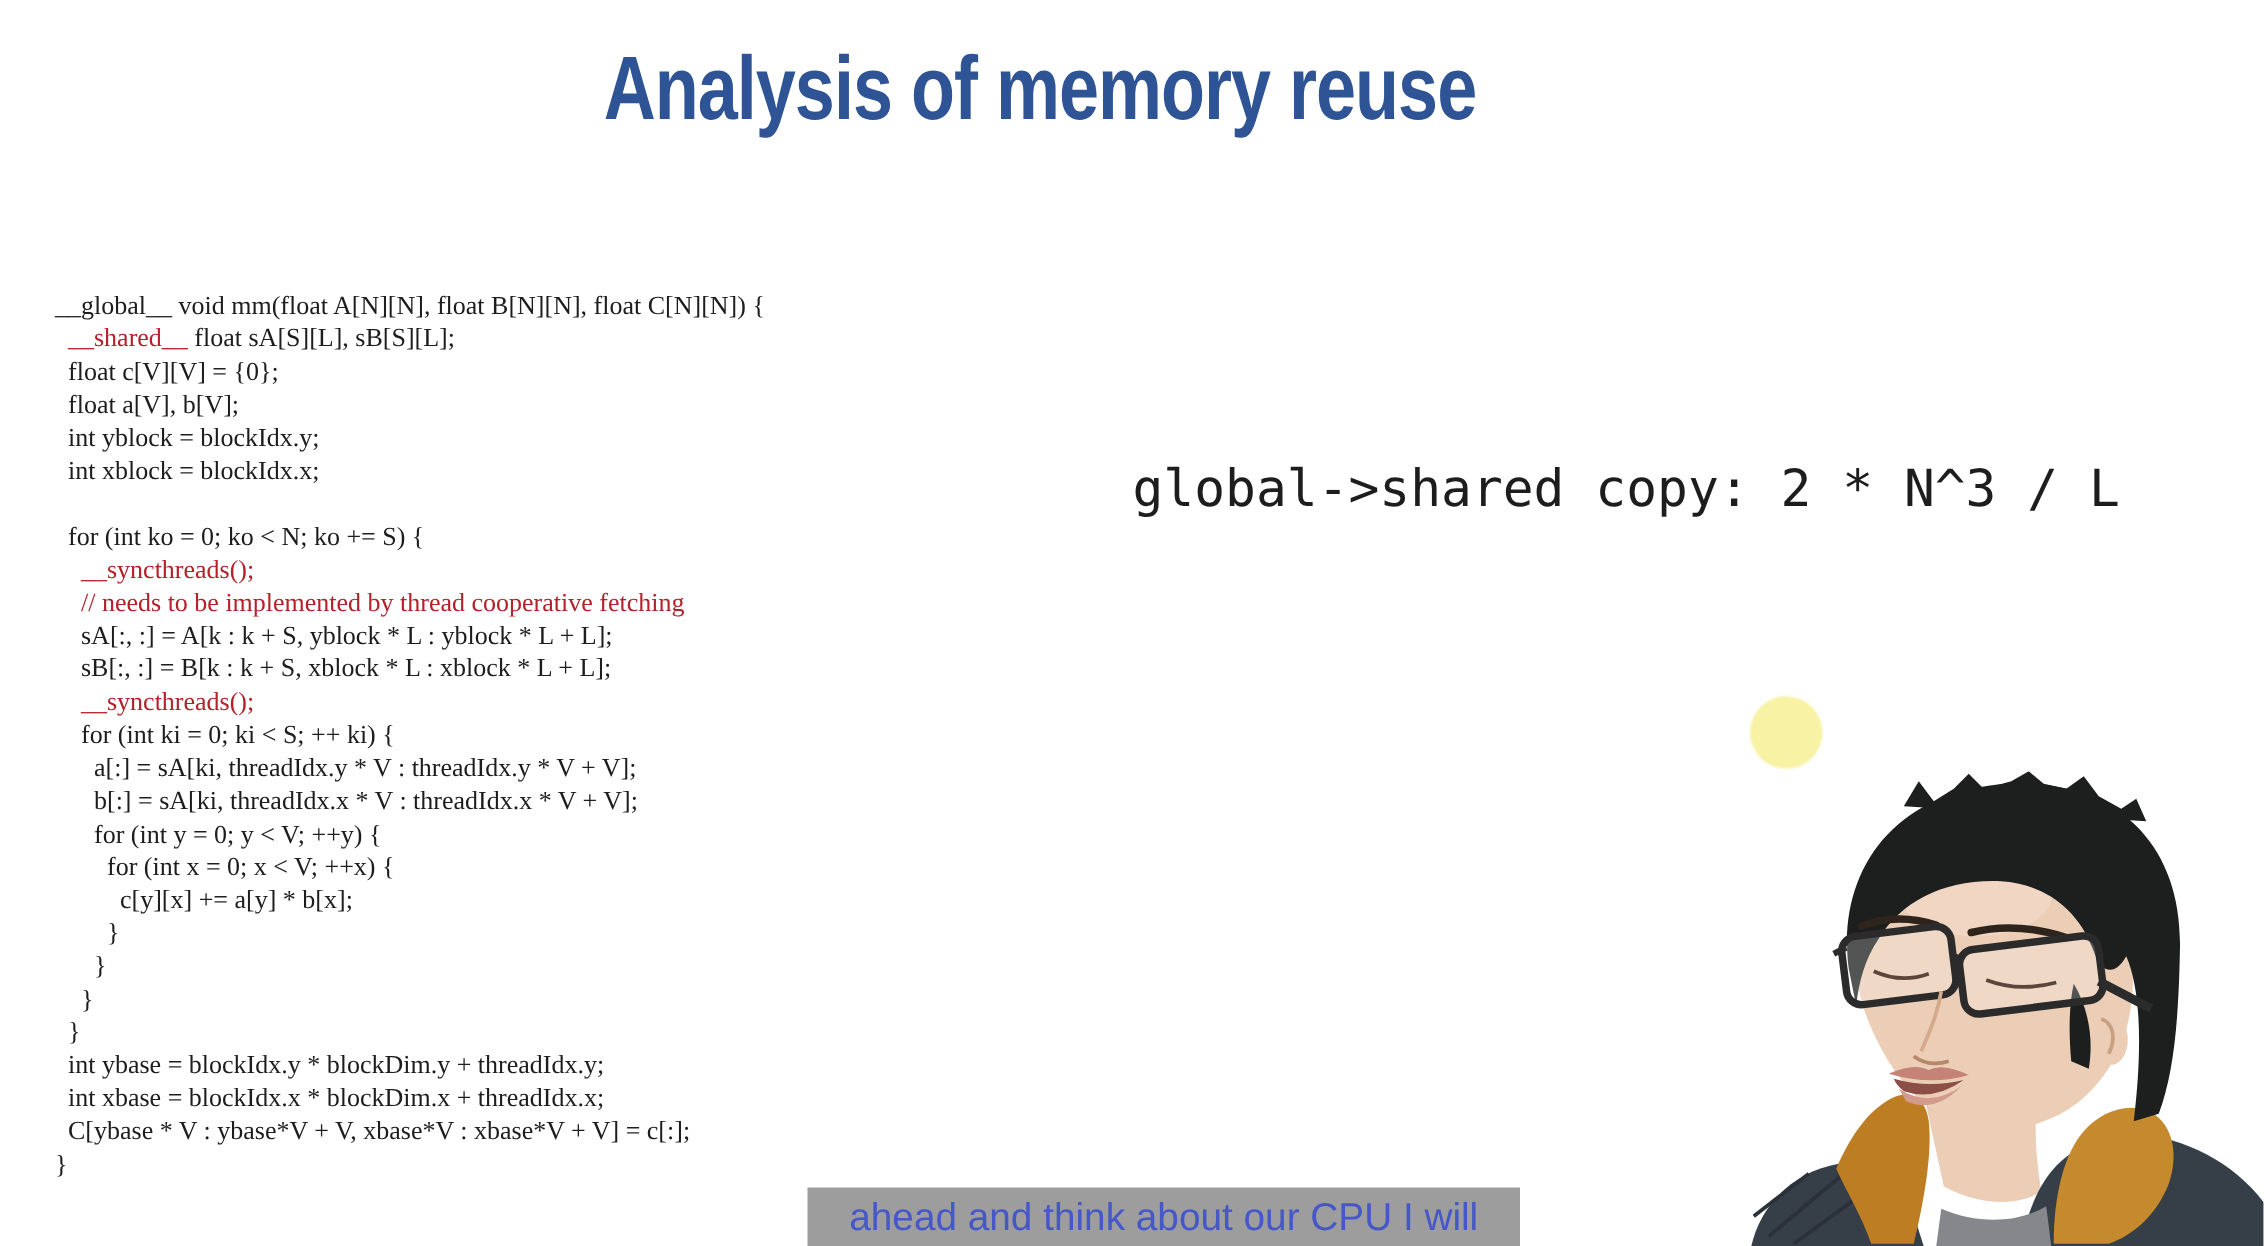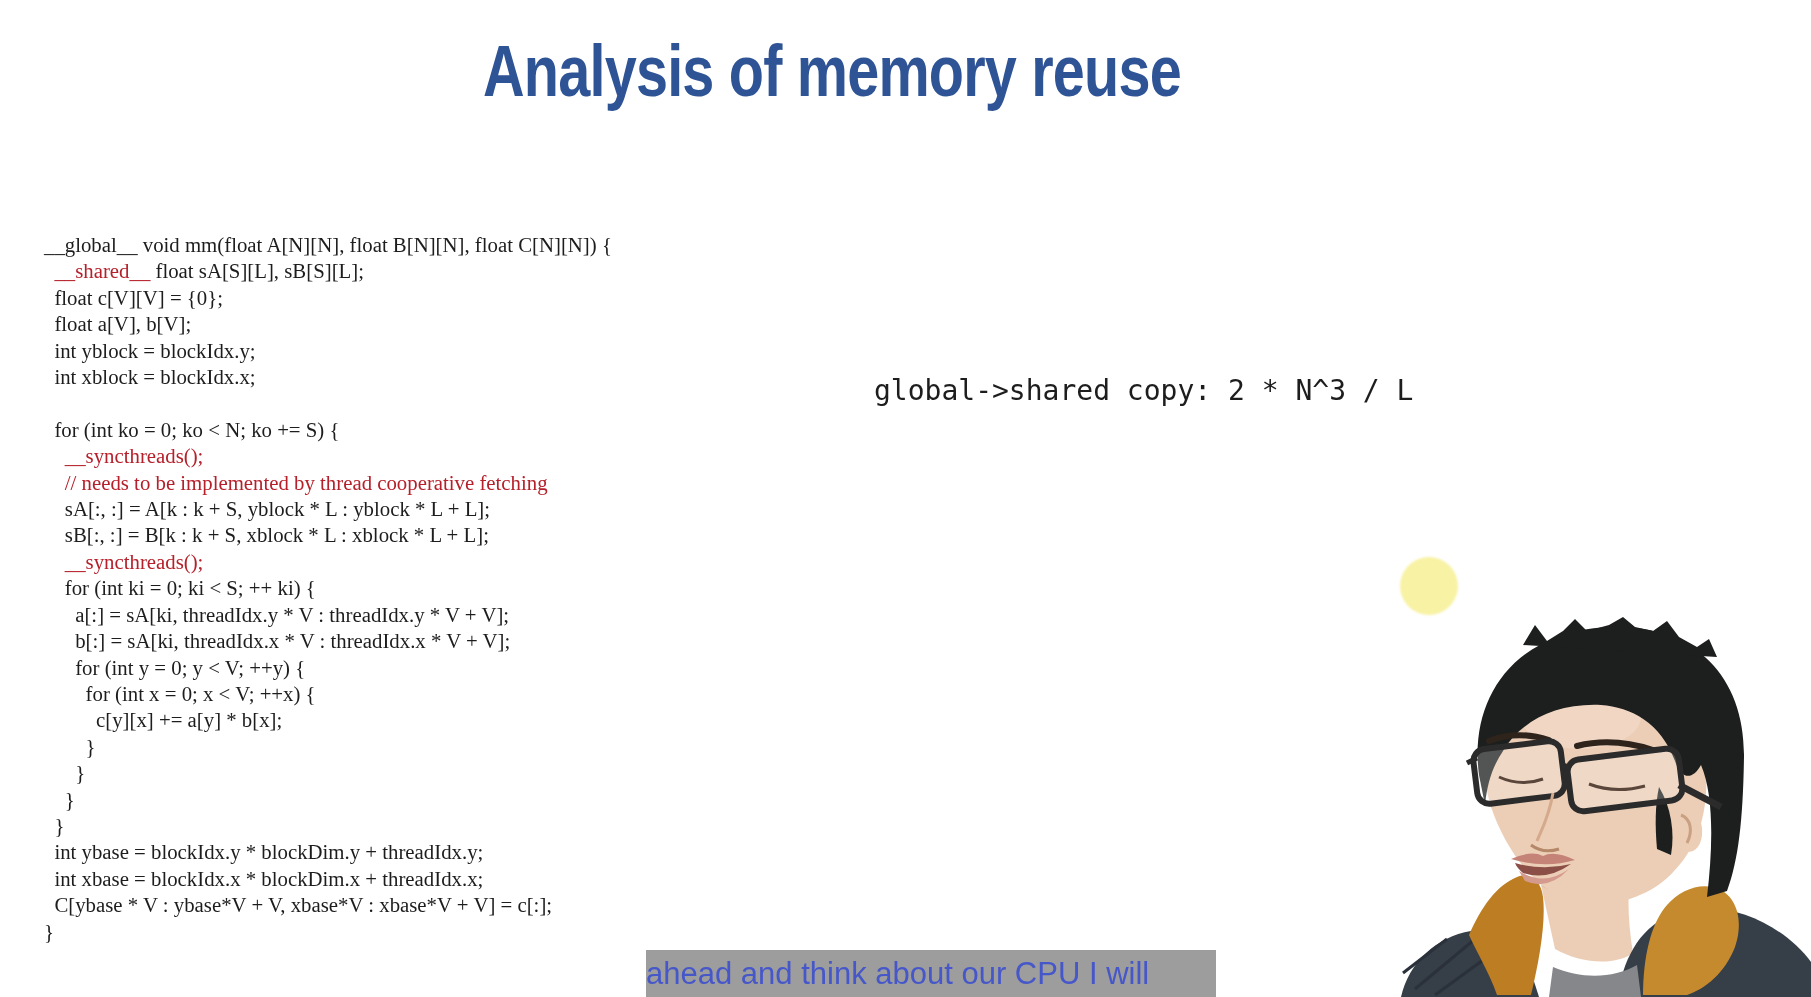--- a/index.html
+++ b/index.html
@@ -18,35 +18,35 @@
     color:var(--title-color,#2e5496);
   }
   #code-block{
     position:absolute;left:44px;top:191px;
     font-family:Liberation Serif, serif;
     font-size:20.8px;line-height:26.4px;
     white-space:pre;color:var(--code-ink,#1d1d1d);margin-top:41px;
   }
   .seg-r{color:var(--code-red,#b5202a);}
   #analysis{
-    position:absolute;left:874px;top:291px;
+    position:absolute;left:906px;top:291px;
     font-family:"DejaVu Sans Mono","Liberation Mono",monospace;
-    font-size:28px;line-height:40px;
+    font-size:41px;line-height:40px;
     white-space:pre;color:var(--code-ink,#1d1d1d);
   }
   #pointer-dot{
     position:absolute;left:1400px;top:557px;width:58px;height:58px;
     border-radius:50%;background:var(--pointer-color,#f8f2a4);
     filter:blur(1px);
   }
   #webcam{position:absolute;left:1391px;top:617px;width:420px;height:380px;}
   #caption-bar{
     position:absolute;left:646px;top:950px;width:570px;height:47px;
     background:var(--caption-bg,#9d9d9d);
-    display:flex;align-items:center;justify-content:flex-start;
+    display:flex;align-items:center;justify-content:center;
   }
   #caption-text{
     font-family:"Liberation Sans",sans-serif;
     font-size:31px;color:var(--caption-fg,#4657c9);
     white-space:nowrap;
   }
 </style>
 </head>
 <body>
 

